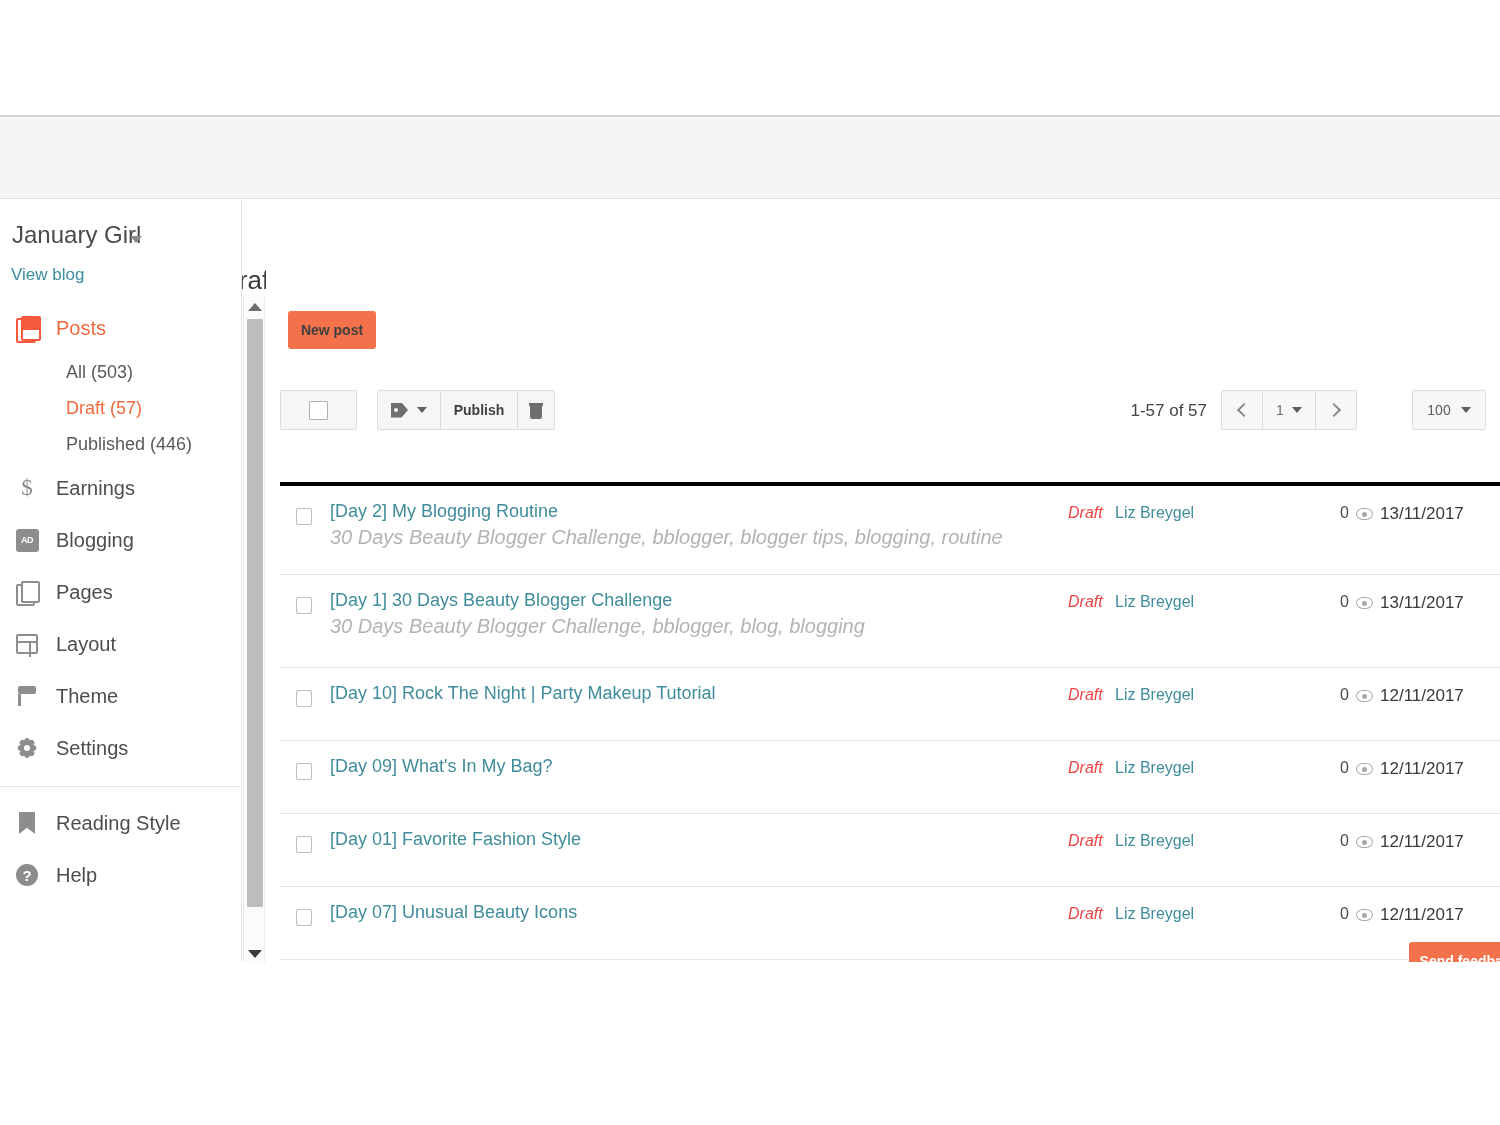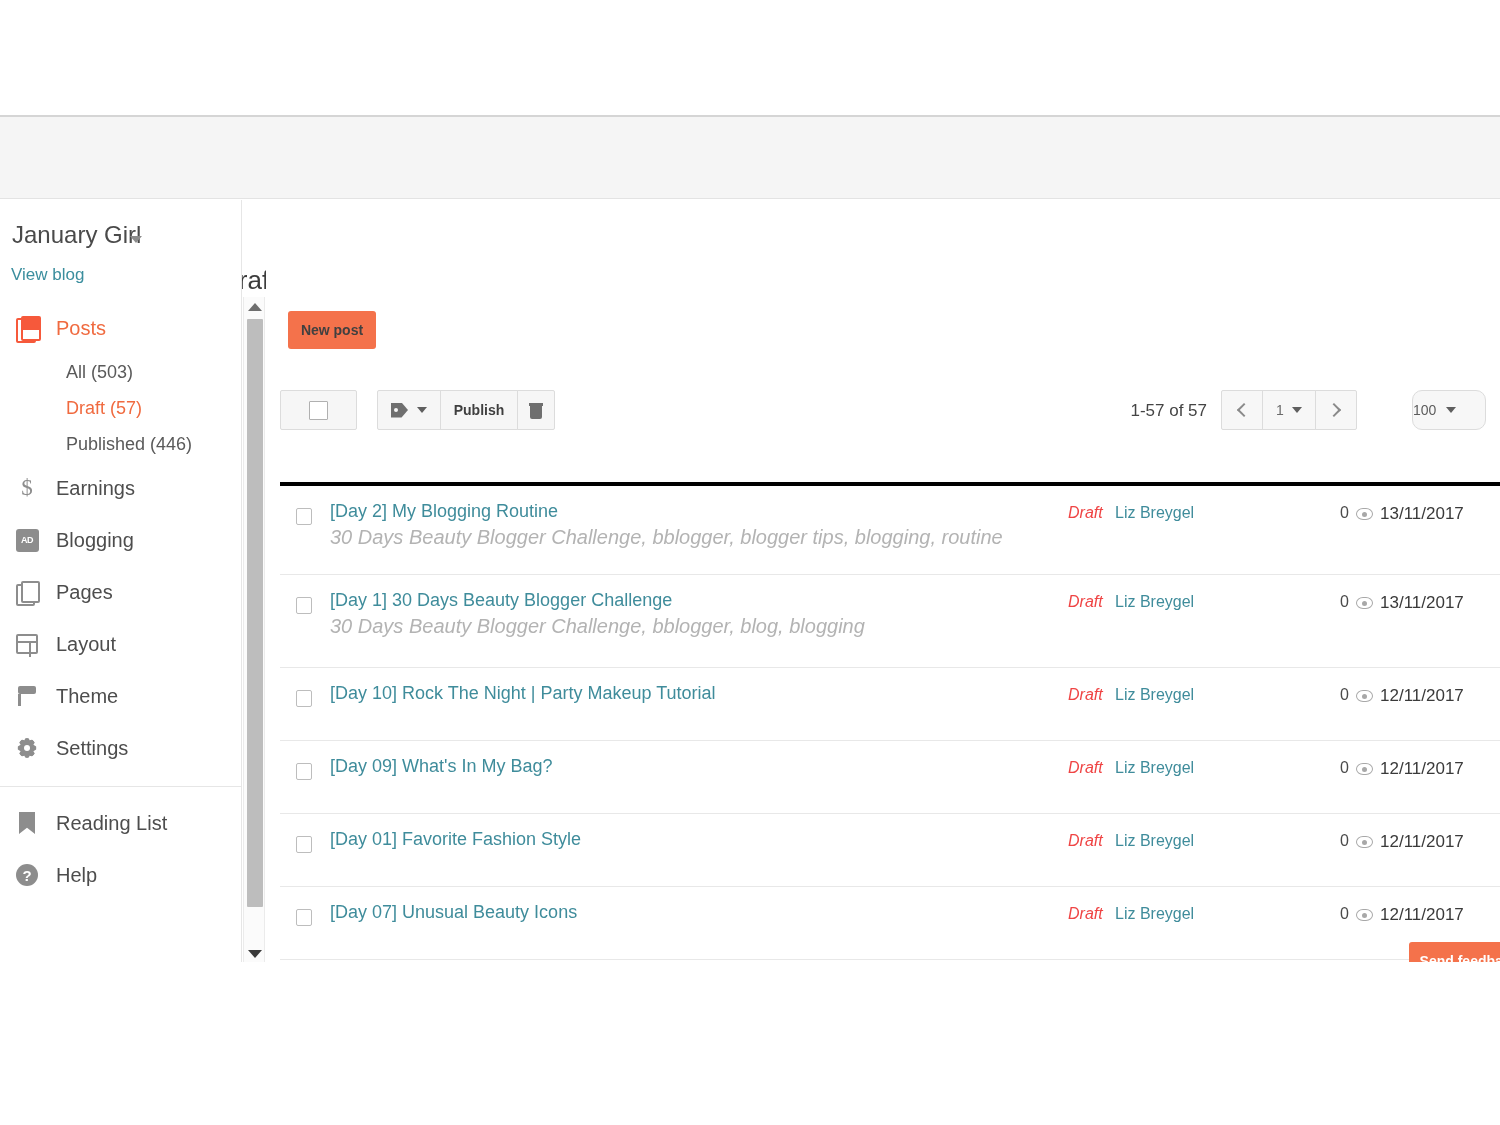--- a/index.html
+++ b/index.html
@@ -272,22 +272,22 @@
   .pg-prev { width: 42px; border-radius:2px 0 0 2px; }
   .pg-num { width: 54px; background:#fbfbfb; gap:8px; font-size:14px; color:#6b6b6b; }
   .pg-next { width: 42px; border-radius:0 2px 2px 0; }
   .chev {
     width: 10px; height: 10px; border-left: 2px solid #8a8a8a; border-bottom: 2px solid #8a8a8a;
   }
   .chev.l { transform: rotate(45deg); margin-left: 4px; }
   .chev.r { transform: rotate(-135deg); margin-right: 4px; }
   .per-page {
     position:absolute; right: 0; top: 0;
-    width: 74px; height: 40px; background:#f7f7f7; border:1px solid #dcdcdc; border-radius:10px;
-    display:flex;align-items:center;gap:10px;
+    width: 74px; height: 40px; background:#f7f7f7; border:1px solid #dcdcdc; border-radius:2px;
+    display:flex;align-items:center;justify-content:center;gap:10px;
     font-size:14px;color:#5c5c5c;margin-left:23px;
   }
   
   .list { position:absolute; left: 14px; top: 282px; width: 1220px; }
   .row {
     position: relative; border-bottom: 1px solid #e8e8e8;
     height: 73px;
   }
   .row.tall { height: 93px; }
   .row.first { border-top: 4px solid #000000; }
@@ -428,21 +428,21 @@
           </span>
       <span class="nav-label">Settings</span>
     </div>
 
     <div class="nav-divider"></div>
 
     <div class="nav-item">
       <span class="nav-ico">
             <span class="ico-bookmark"></span>
           </span>
-      <span class="nav-label">Reading List</span>
+      <span class="nav-label">Reading Style</span>
     </div>
     <div class="nav-item">
       <span class="nav-ico">
             <span class="ico-help">?</span>
           </span>
       <span class="nav-label">Help</span>
     </div>
   </div>
 
   <div id="scroll">

